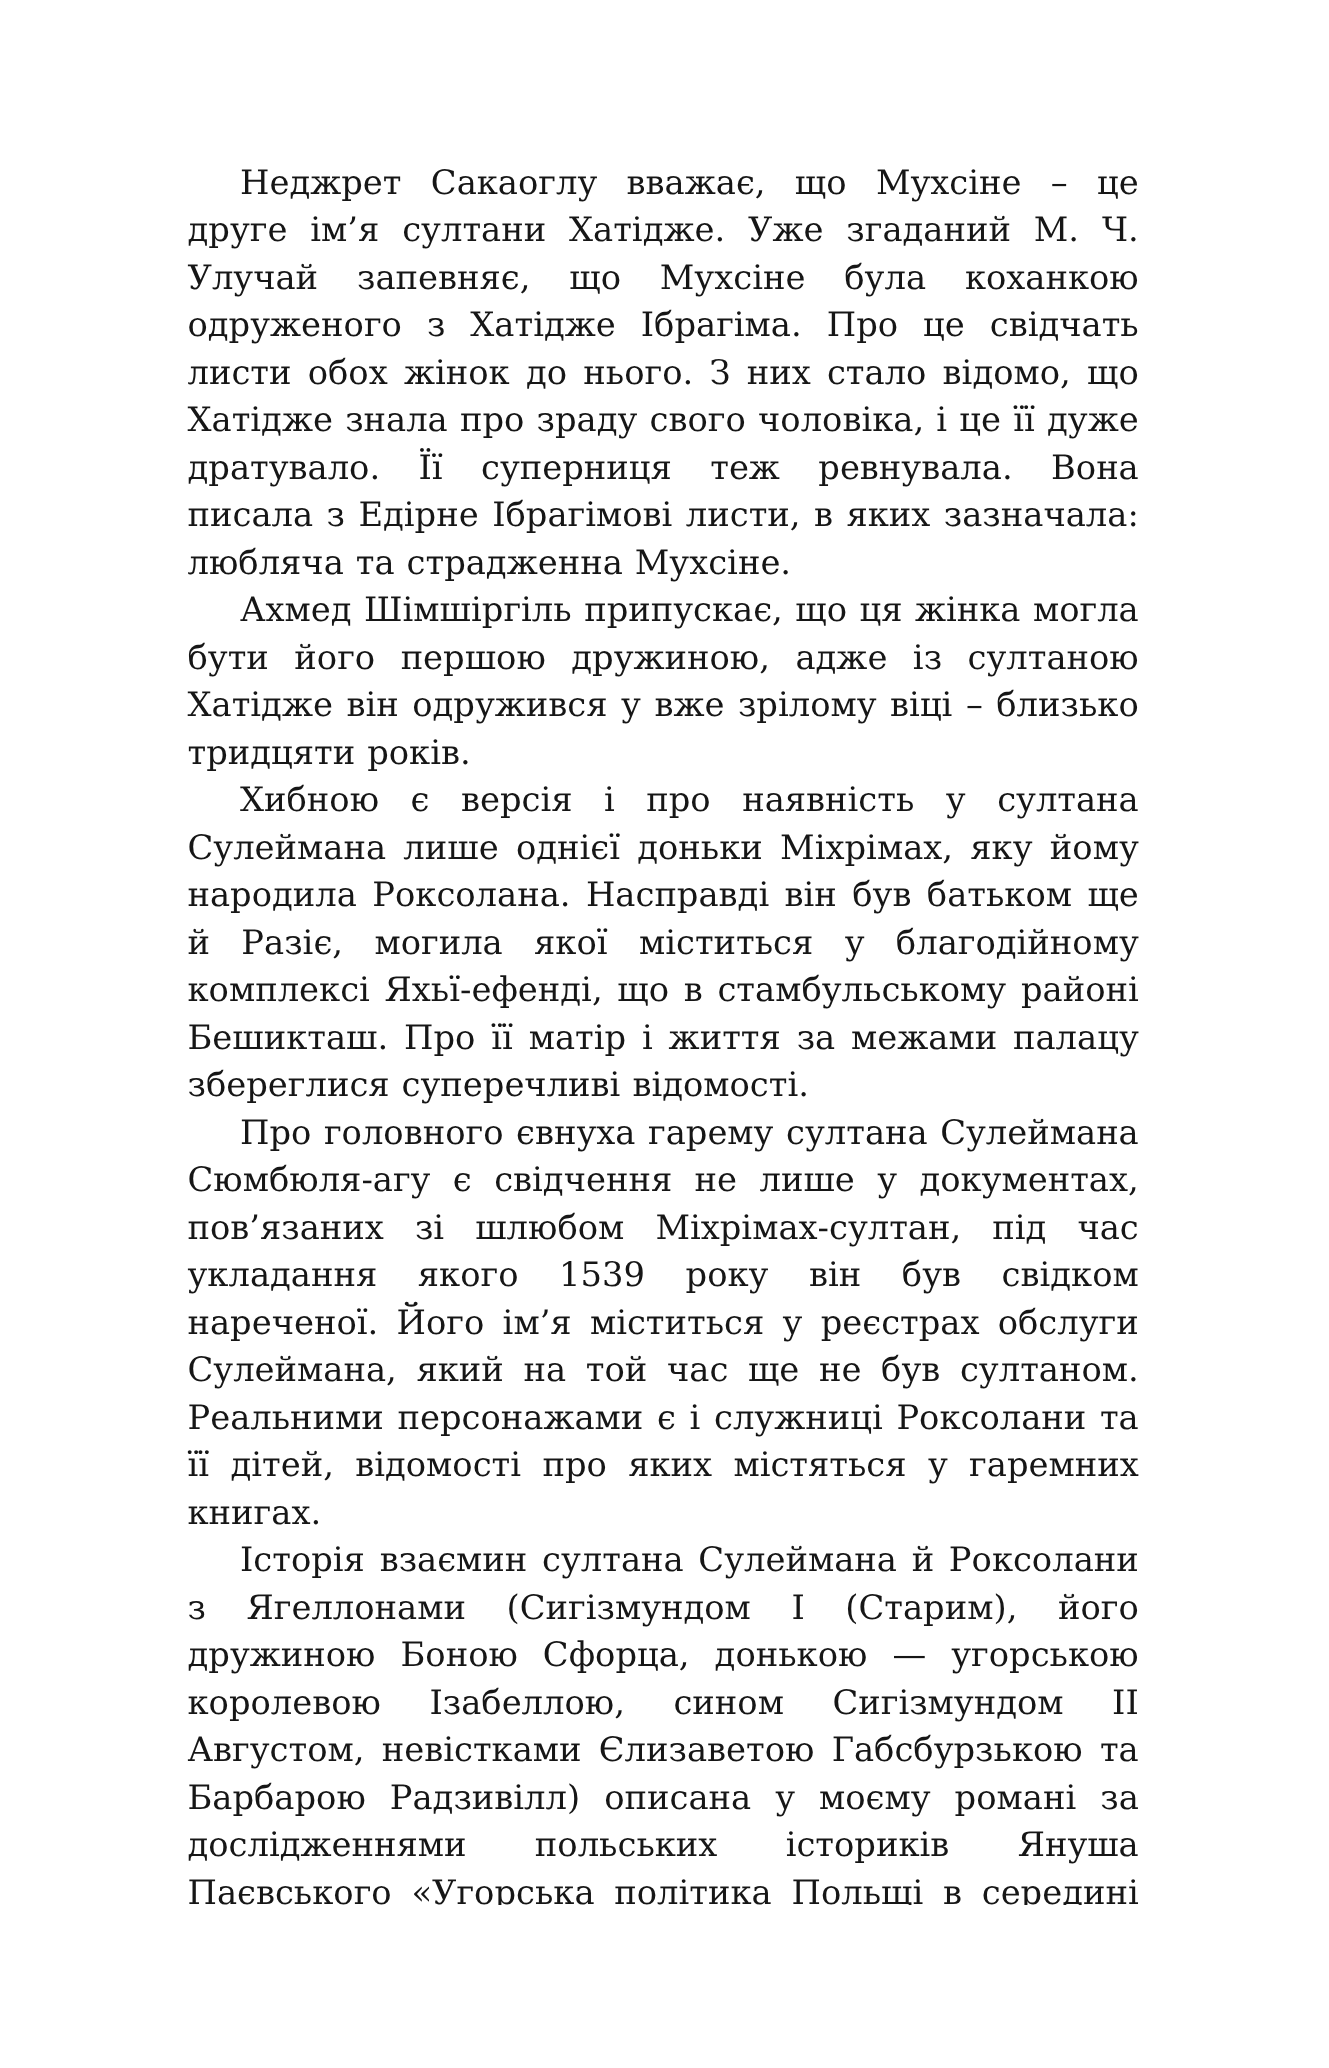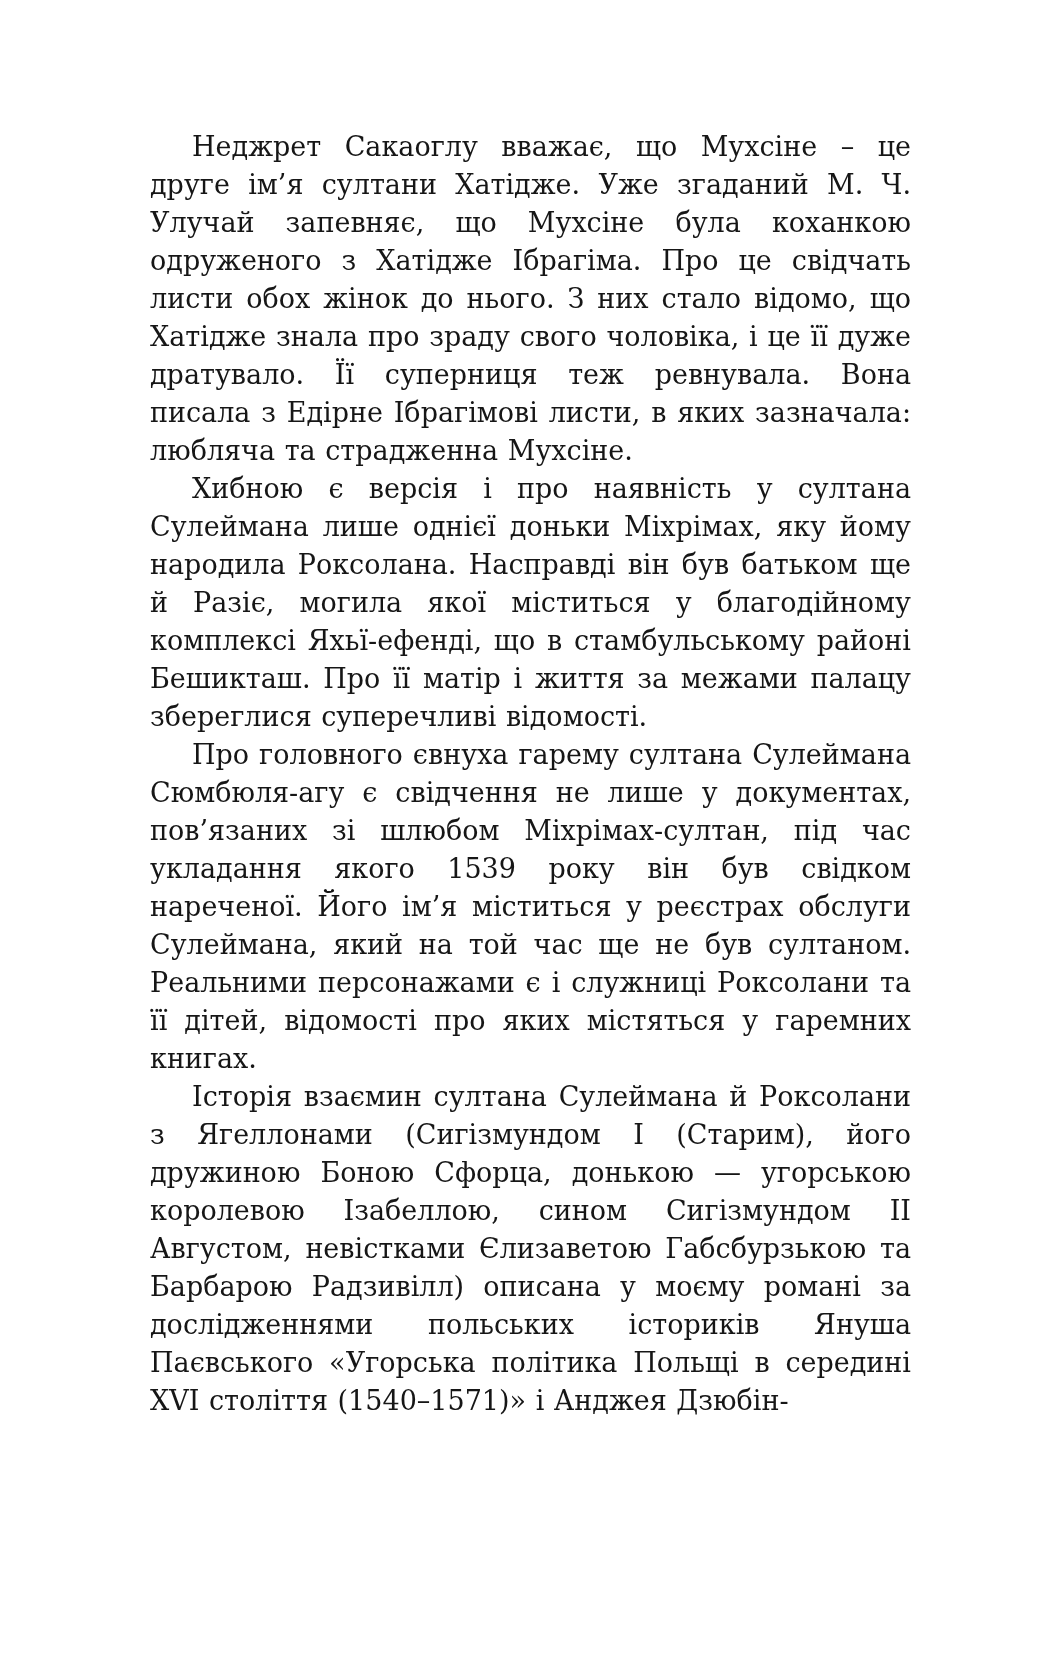--- a/index.html
+++ b/index.html
@@ -43,17 +43,18 @@
     font-weight: bold;
     color: #161616;
   }
 </style>
 </head>
 <body>
 
 <div class="page">
   <div class="text-block">
     <p>Неджрет Сакаоглу вважає, що Мухсіне – це друге ім’я султани Хатідже. Уже згаданий М. Ч. Улучай запевняє, що Мухсіне була коханкою одруженого з Хатідже Ібрагіма. Про це свідчать листи обох жінок до нього. З них стало відомо, що Хатідже знала про зраду свого чоловіка, і це її дуже дратувало. Її суперниця теж ревнувала. Вона писала з Едірне Ібрагімові листи, в яких зазначала: любляча та страдженна Мухсіне.</p>
+    <p>Ахмед Шімшіргіль припускає, що ця жінка могла бути його першою дружиною, адже із султаною Хатідже він одружився у вже зрілому віці – близько тридцяти років.</p>
     <p>Хибною є версія і про наявність у султана Сулеймана лише однієї доньки Міхрімах, яку йому народила Роксолана. Насправді він був батьком ще й Разіє, могила якої міститься у благодійному комплексі Яхьї-ефенді, що в стамбульському районі Бешикташ. Про її матір і життя за межами палацу збереглися суперечливі відомості.</p>
     <p>Про головного євнуха гарему султана Сулеймана Сюмбюля-агу є свідчення не лише у документах, пов’язаних зі шлюбом Міхрімах-султан, під час укладання якого 1539 року він був свідком нареченої. Його ім’я міститься у реєстрах обслуги Сулеймана, який на той час ще не був султаном. Реальними персонажами є і служниці Роксолани та її дітей, відомості про яких містяться у гаремних книгах.</p>
     <p>Історія взаємин султана Сулеймана й Роксолани з Ягеллонами (Сигізмундом I (Старим), його дружиною Боною Сфорца, донькою — угорською королевою Ізабеллою, сином Сигізмундом II Августом, невістками Єлизаветою Габсбурзькою та Барбарою Радзивілл) описана у моєму романі за дослідженнями польських істориків Януша Паєвського «Угорська політика Польщі в середині XVI століття (1540–1571)» і Анджея Дзюбін-</p>
   </div>
 </div>
 
 </body></html>

